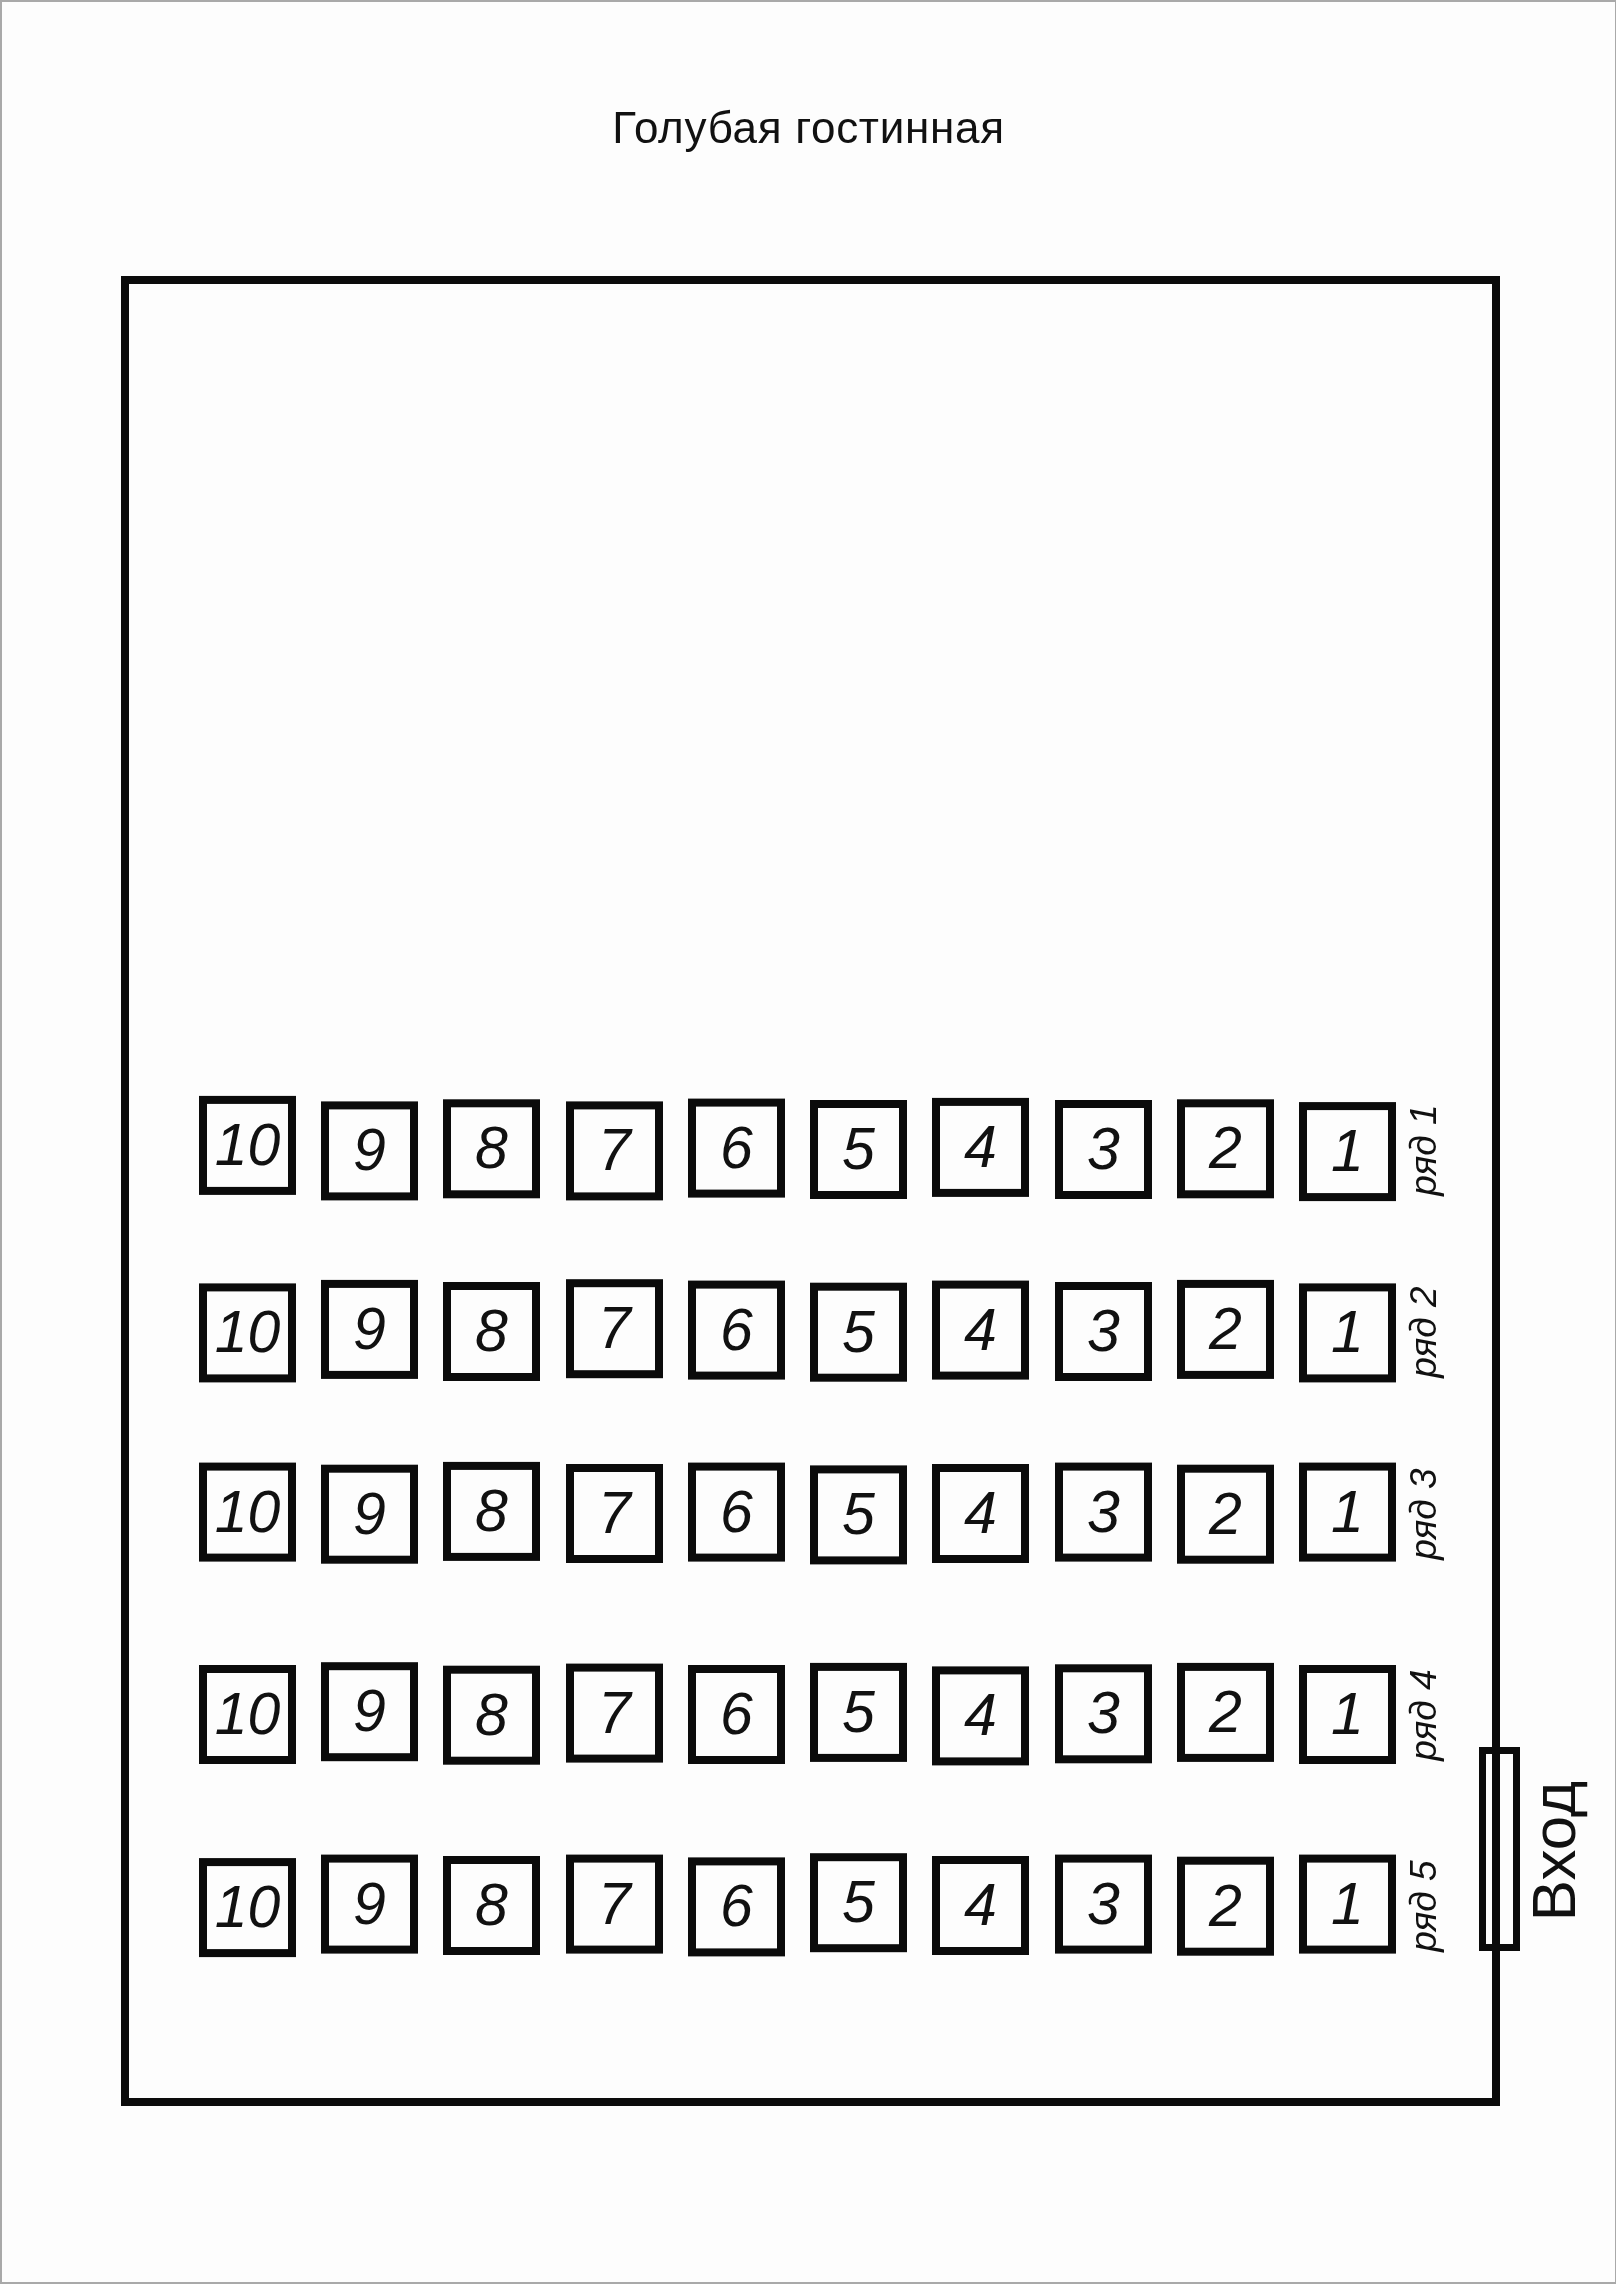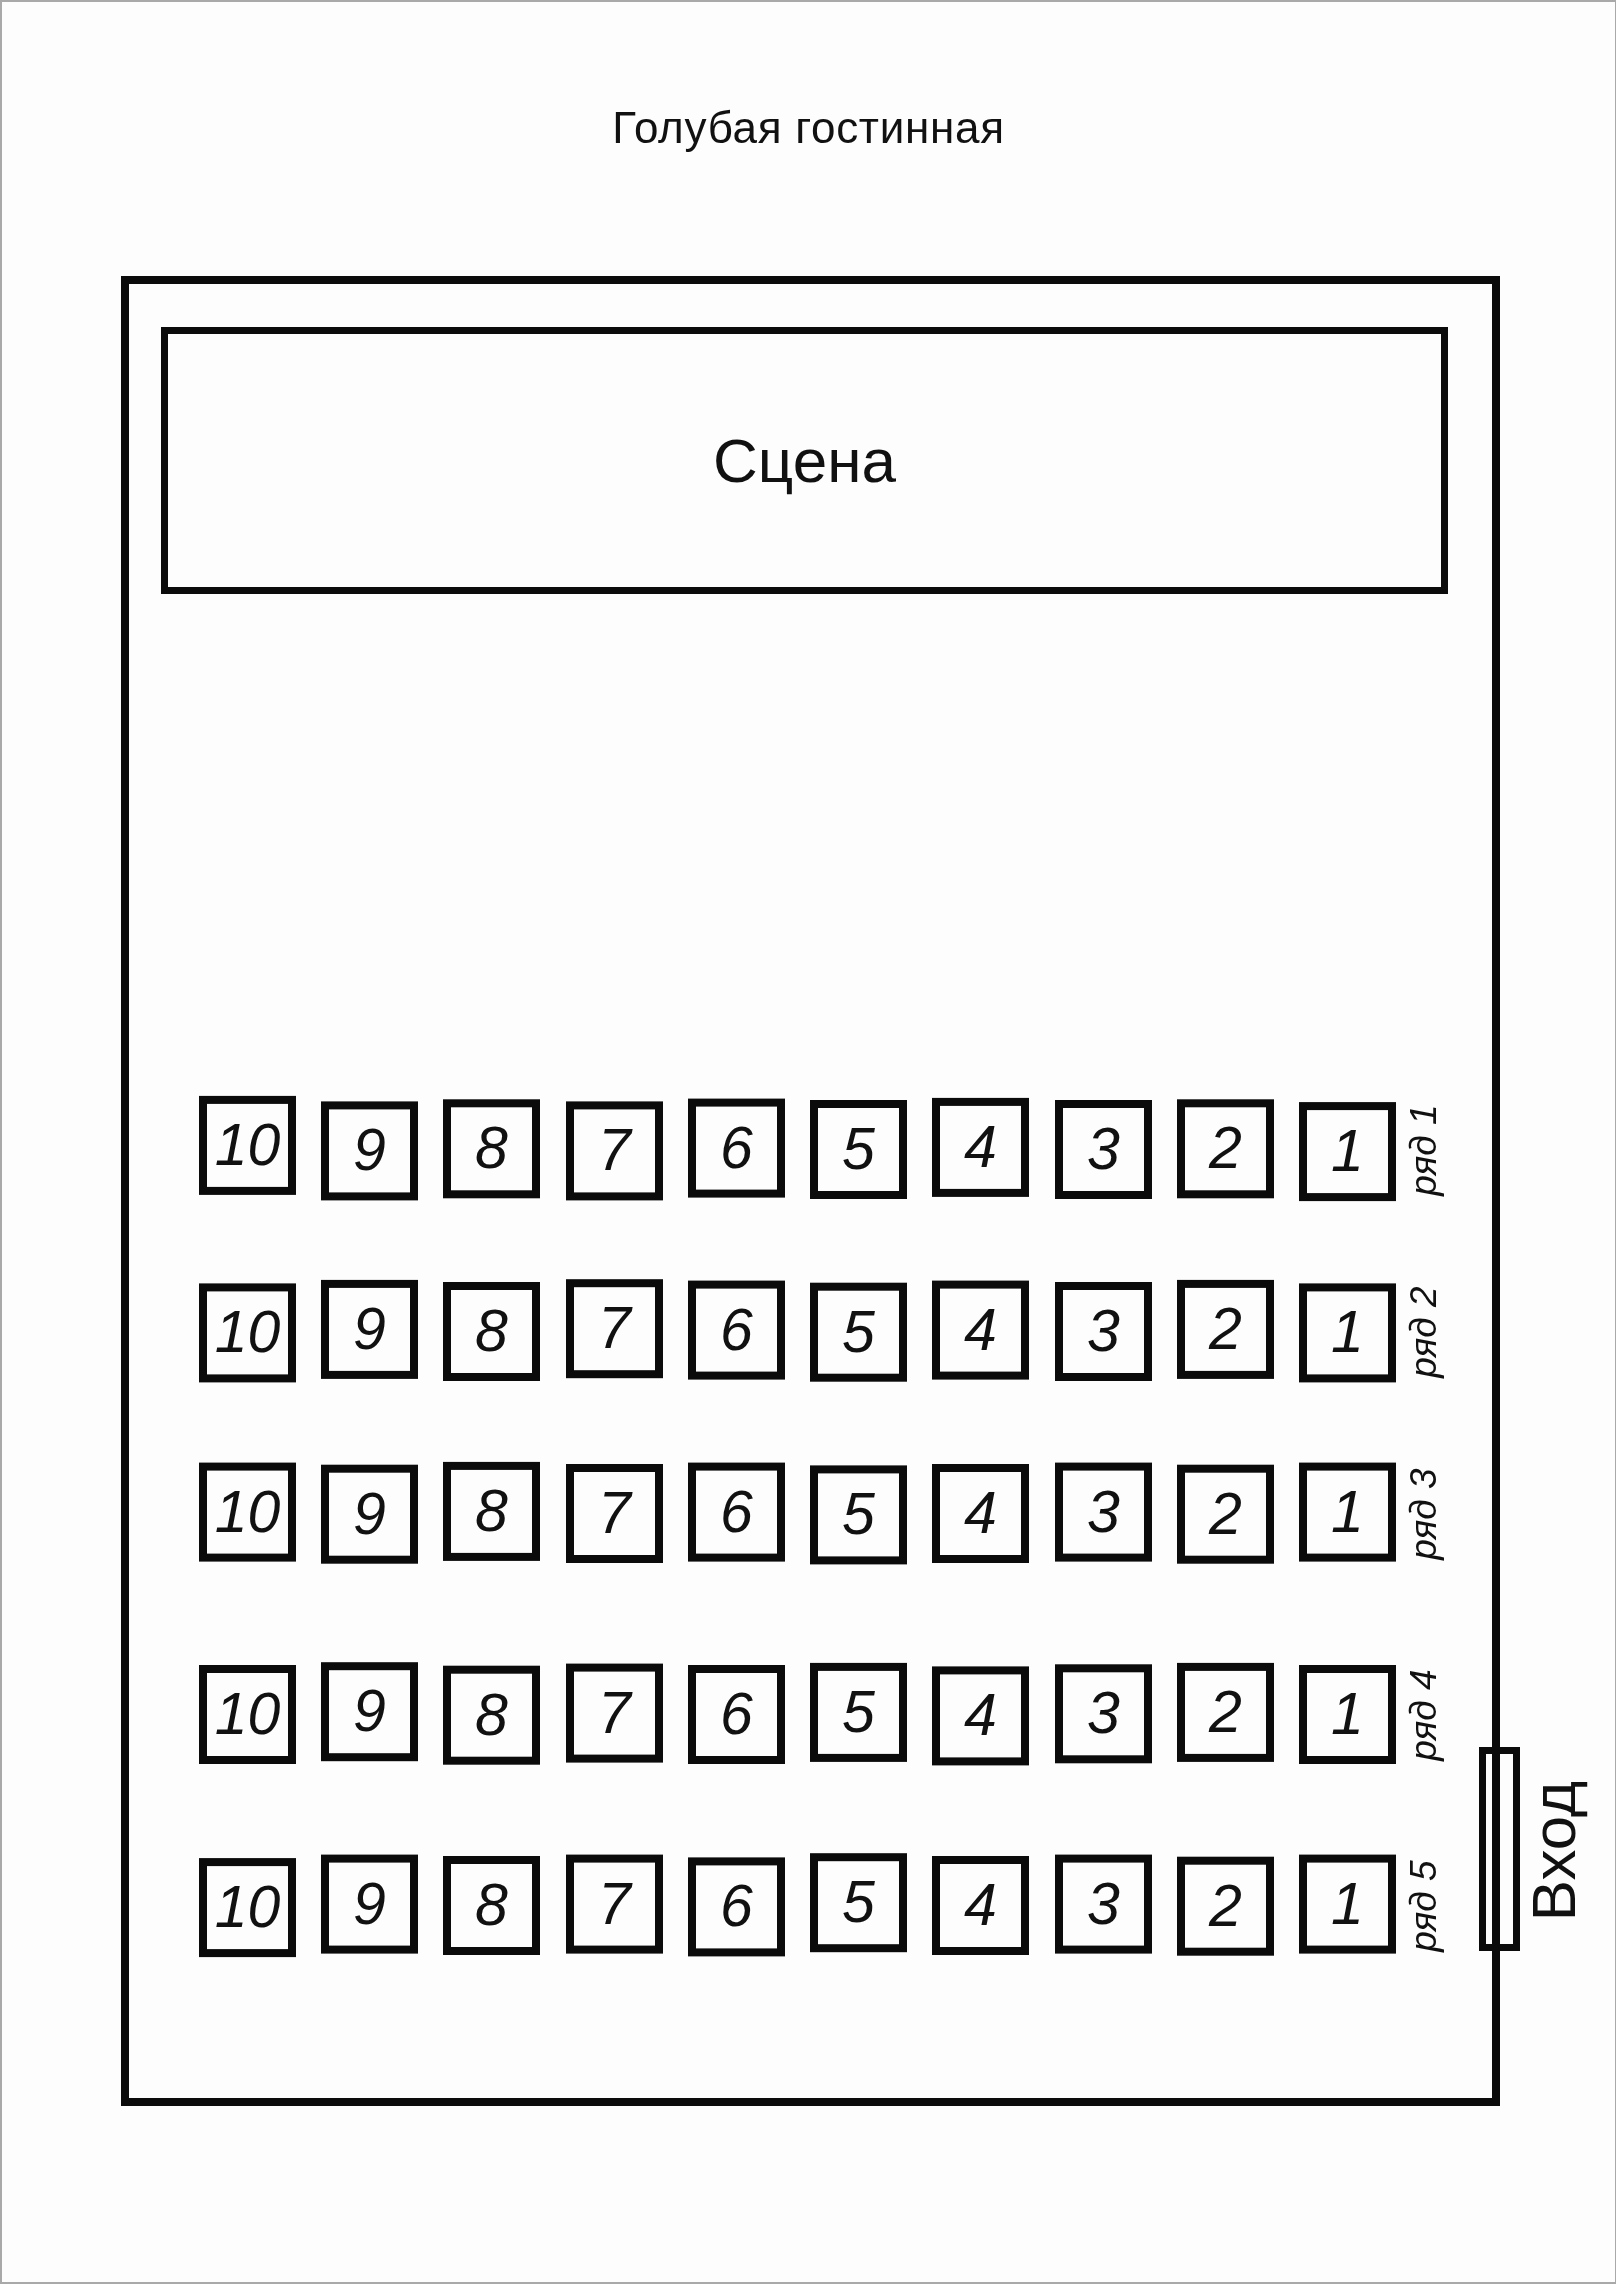--- a/index.html
+++ b/index.html
@@ -76,23 +76,20 @@
 </style>
 </head>
 <body>
 
 <div class="page" style="--line: #0b0b0b; --text: #111111; --frame: #a9a9a9; --bg: #fdfdfd;">
 
   <div class="title">Голубая гостинная</div>
 
   <div class="room"></div>
 
-  <div class="stage">
-    <div class="stage-label">Сцена</div>
-  </div>
 
   <div id="rows">
       <div class="row" style="top: 1098px;">
         <div class="seat" style="left: 0px; transform: translateY(-4.1px);">10</div>
         <div class="seat" style="left: 122px; transform: translateY(1.4px);">9</div>
         <div class="seat" style="left: 244px; transform: translateY(-0.7px);">8</div>
         <div class="seat" style="left: 367px; transform: translateY(1.4px);">7</div>
         <div class="seat" style="left: 489px; transform: translateY(-1.4px);">6</div>
         <div class="seat" style="left: 611px; transform: translateY(0px);">5</div>
         <div class="seat" style="left: 733px; transform: translateY(-2.1px);">4</div>

